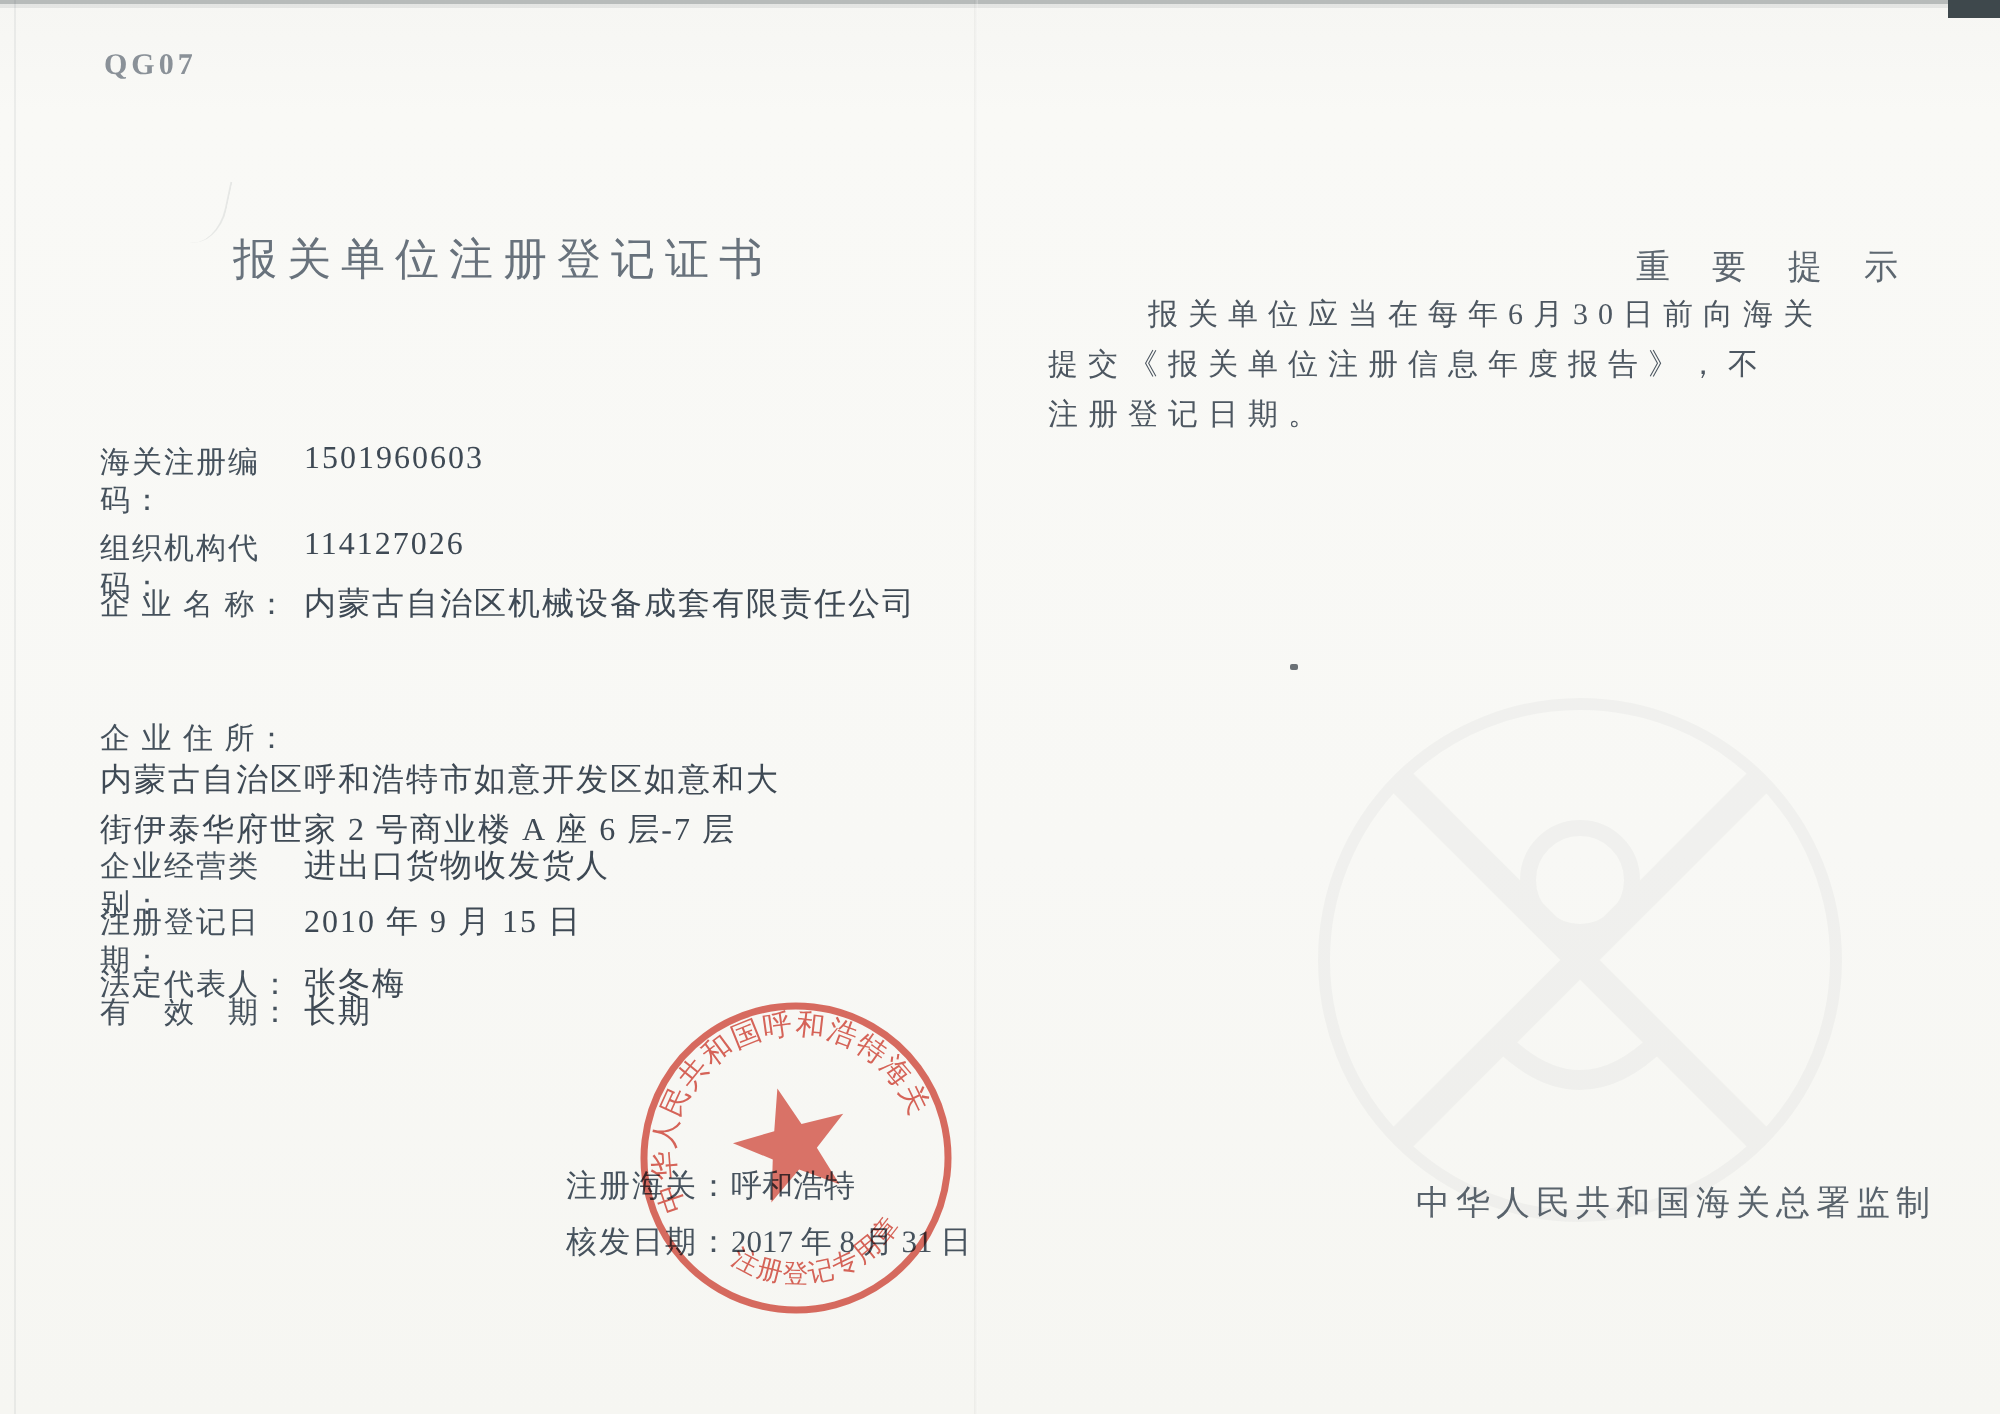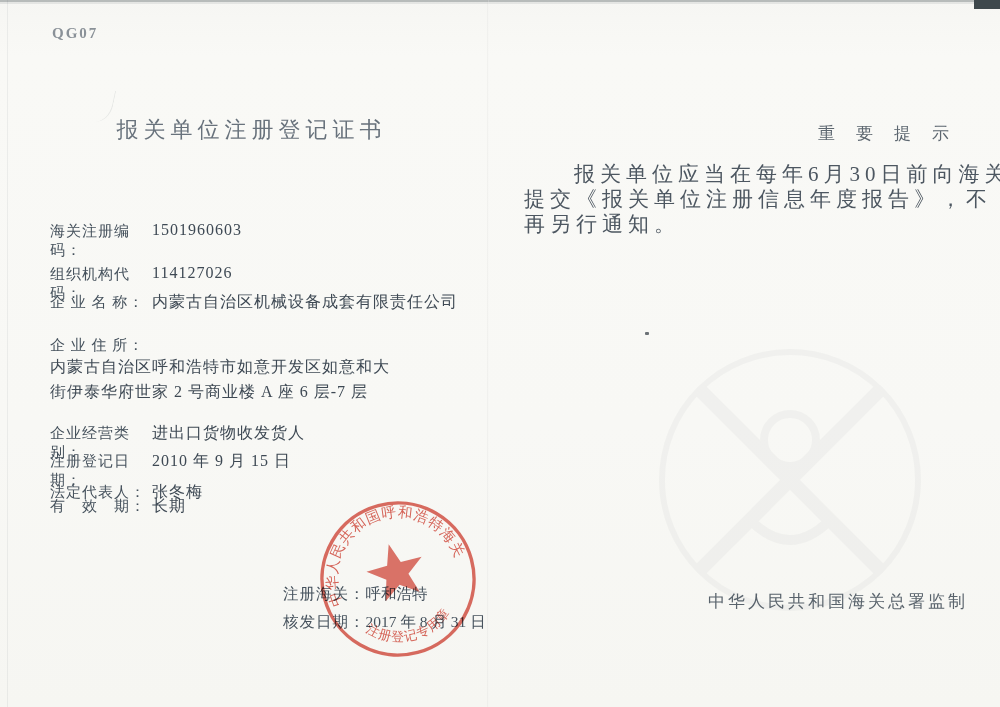--- a/index.html
+++ b/index.html
@@ -31,21 +31,21 @@
   .fvalue .vline{line-height:25px;}
 
   .registry{position:absolute;left:283px;top:580px;font-size:15.5px;color:#46525d;}
   .registry .rrow{line-height:28px;}
   .registry .rlabel{letter-spacing:1px;}
 
   .stamp{position:absolute;left:303px;top:484px;mix-blend-mode:multiply;opacity:.88;}
 
   .notice-title{position:absolute;left:520px;top:110px;width:450px;text-align:right;
     font-size:17px;color:#5d6770;letter-spacing:21px;text-indent:21px;margin-top:12px;}
-  .notice-body{position:absolute;left:524px;top:162px;width:430px;font-size:21px;
+  .notice-body{position:absolute;left:524px;top:146px;width:430px;font-size:15px;
     color:#4d5761;letter-spacing:5px;}
   .notice-body .nline{height:25px;line-height:25px;white-space:nowrap;}
   .notice-body .nline.first{text-indent:50px;}
 
   .footer-right{position:absolute;left:708px;top:590px;font-size:17px;
     letter-spacing:3px;color:#59636c;}
 
   .watermark{position:absolute;left:630px;top:320px;opacity:.05;}
   .smudge{position:absolute;left:88px;top:88px;width:24px;height:34px;
     border-right:1px solid rgba(100,110,115,.25);border-radius:0 0 60% 0;transform:rotate(12deg);opacity:.5;}
@@ -71,21 +71,21 @@
 
   <div class="field-row" style="top:222px">
     <span class="flabel">海关注册编码：</span><span class="fvalue">1501960603</span>
   </div>
   <div class="field-row" style="top:265px">
     <span class="flabel">组织机构代码：</span><span class="fvalue">114127026</span>
   </div>
   <div class="field-row" style="top:293px">
     <span class="flabel">企 业 名 称：</span><span class="fvalue">内蒙古自治区机械设备成套有限责任公司</span>
   </div>
-  <div class="field-row" style="top:336px">
+  <div class="field-row" style="top:360px">
     <span class="flabel">企 业 住 所：</span><span class="fvalue"><span class="vline" style="display:block">内蒙古自治区呼和浩特市如意开发区如意和大</span><span class="vline" style="display:block">街伊泰华府世家 2 号商业楼 A 座 6 层-7 层</span></span>
   </div>
   <div class="field-row" style="top:424px">
     <span class="flabel">企业经营类别：</span><span class="fvalue">进出口货物收发货人</span>
   </div>
   <div class="field-row" style="top:452px">
     <span class="flabel">注册登记日期：</span><span class="fvalue">2010 年 9 月 15 日</span>
   </div>
   <div class="field-row" style="top:483px">
     <span class="flabel">法定代表人：</span><span class="fvalue">张冬梅</span>
@@ -115,21 +115,21 @@
         <textPath href="#arcBottom" startOffset="0" textLength="96" lengthAdjust="spacing">注册登记专用章</textPath>
       </text>
       <path transform="translate(0,-6)" d="M 0 -30 L 7.05 -9.71 L 28.53 -9.27 L 11.41 3.71 L 17.63 24.27 L 0 12 L -17.63 24.27 L -11.41 3.71 L -28.53 -9.27 L -7.05 -9.71 Z" fill="#d5473a" opacity="0.85"></path>
     </g>
   </svg>
 
   <div class="notice-title">重要提示</div>
   <div class="notice-body">
     <div class="nline first">报关单位应当在每年6月30日前向海关</div>
     <div class="nline">提交《报关单位注册信息年度报告》，不</div>
-    <div class="nline">再另行通知。</div>
+    <div class="nline">注册登记日期。</div>
   </div>
 
   <svg class="watermark" width="320" height="320" viewBox="0 0 320 320">
     <circle cx="160" cy="160" r="128" fill="none" stroke="#6a7075" stroke-width="6"></circle>
     <line x1="70" y1="70" x2="250" y2="250" stroke="#6a7075" stroke-width="14"></line>
     <line x1="250" y1="70" x2="70" y2="250" stroke="#6a7075" stroke-width="14"></line>
     <circle cx="160" cy="120" r="26" fill="none" stroke="#6a7075" stroke-width="8"></circle>
     <path d="M 120 200 q 40 40 80 0" fill="none" stroke="#6a7075" stroke-width="10"></path>
   </svg>
 

